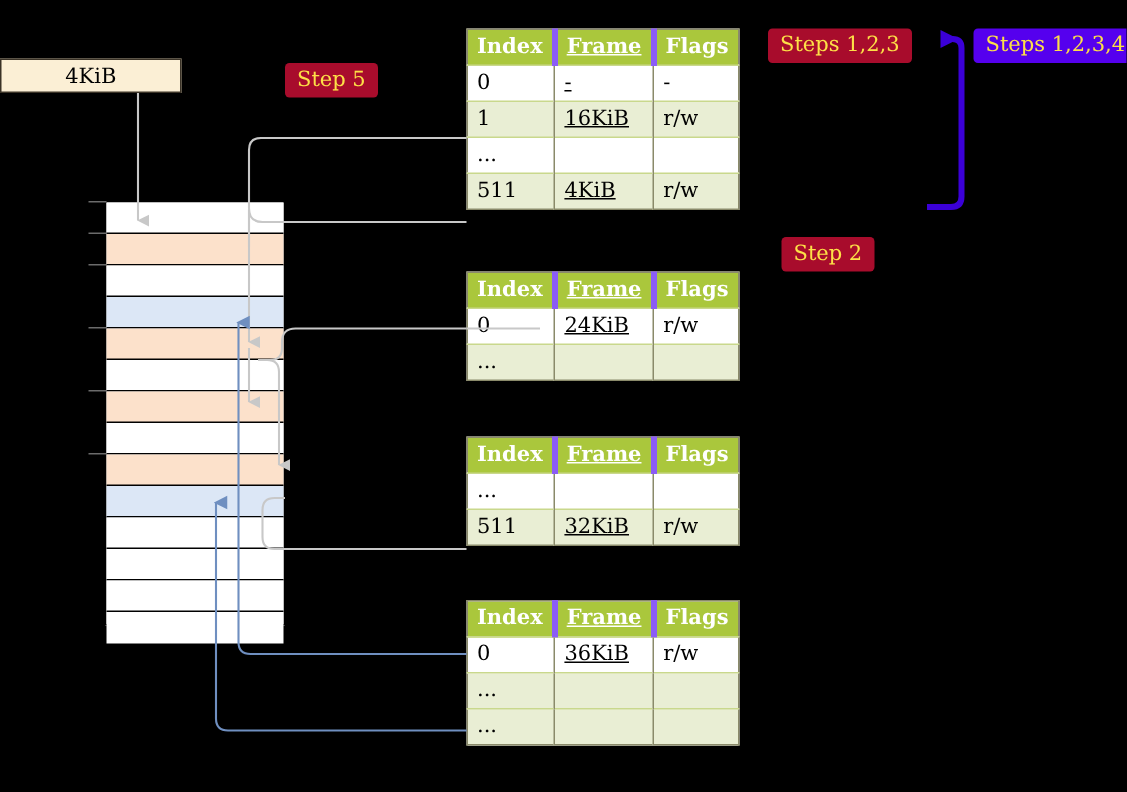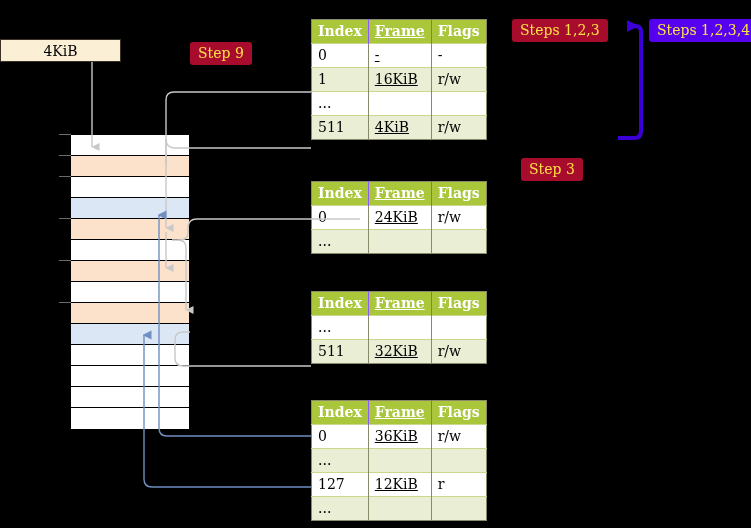--- a/index.html
+++ b/index.html
@@ -83,21 +83,21 @@
     font-size: 14px;
     color: #000000;
     border: 1px solid #8a8a6a;
   }
   .pt th {
     background: #aac73c;
     color: #ffffff;
     font-weight: bold;
     text-align: left;
     padding: 3px 6px 4px 6px;
-    border-right: 1px solid #8b5cf6;
+    border-right: 4px solid #8b5cf6;
     font-size: 14px;
   }
   .pt th:last-child { border-right: none; }
   .pt td {
     padding: 3px 6px 4px 6px;
     border-right: 1px solid #8a8a6a;
     border-top: 1px solid #c9d88c;
     height: 22px;
     white-space: nowrap;
   }
@@ -121,22 +121,22 @@
     width: 751px; height: 528px;
     pointer-events: none;
   }
   #conn-gray { z-index: 2; }
   #conn-blue { z-index: 3; }
   #arrow-purple { z-index: 4; }
 </style>
 </head>
 <body>
 
-<div class="badge badge-red" id="badge-step0">Step 9</div>
-<div class="badge badge-red" id="badge-step4">Step 3</div>
+<div class="badge badge-red" id="badge-step0">Step 5</div>
+<div class="badge badge-red" id="badge-step4">Step 2</div>
 <div class="badge badge-red" id="badge-s123">Steps 1,2,3</div>
 <div class="badge badge-blue" id="badge-s1234">Steps 1,2,3,4</div>
 
 <div id="vaddr-box">
   <span>4KiB</span>
 </div>
 
 <div id="memory-column">
     <div class="mem-row mem-white">
       <span class="mem-tick"></span>
@@ -254,25 +254,20 @@
       <tr>
         <td class="col-index">0</td>
         <td class="col-frame">36KiB</td>
         <td class="col-flags">r/w</td>
       </tr>
       <tr class="alt">
         <td class="col-index">...</td>
         <td class="col-frame"></td>
         <td class="col-flags"></td>
       </tr>
-      <tr>
-        <td class="col-index">127</td>
-        <td class="col-frame">12KiB</td>
-        <td class="col-flags">r</td>
-      </tr>
       <tr class="alt">
         <td class="col-index">...</td>
         <td class="col-frame"></td>
         <td class="col-flags"></td>
       </tr>
     </tbody>
 </table>
 
 <svg class="layer" id="conn-gray">
   <defs>

